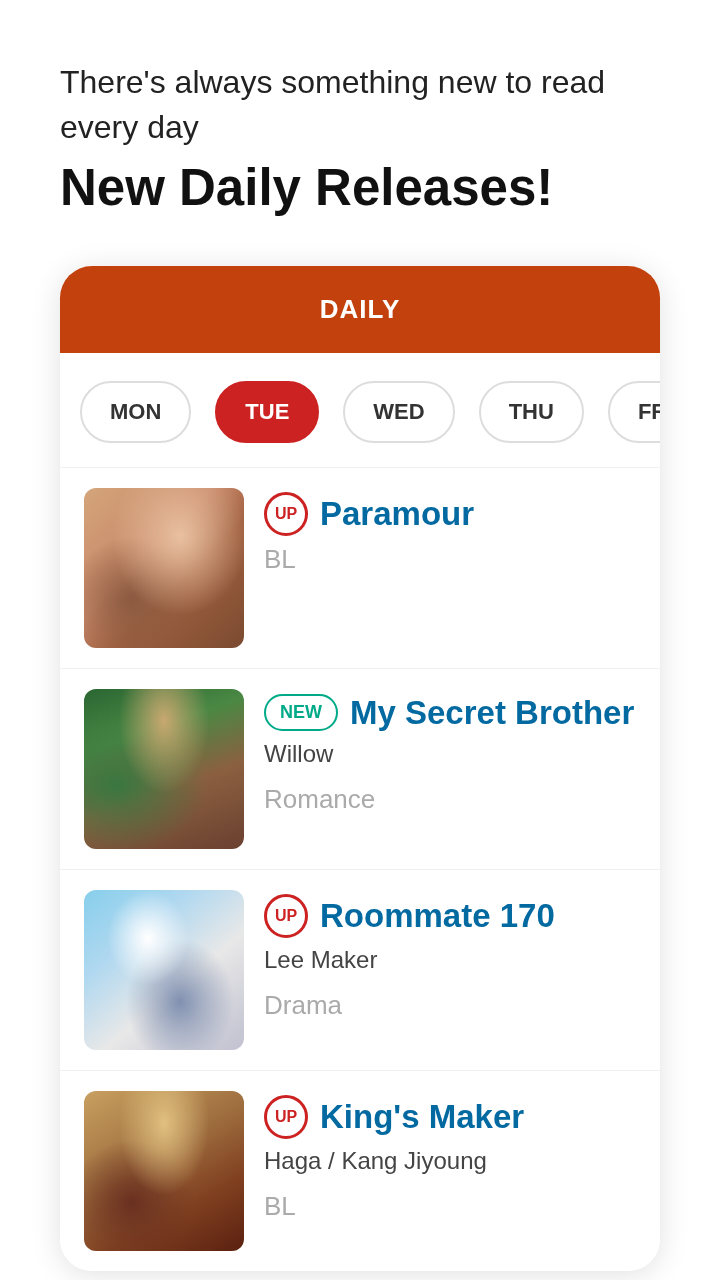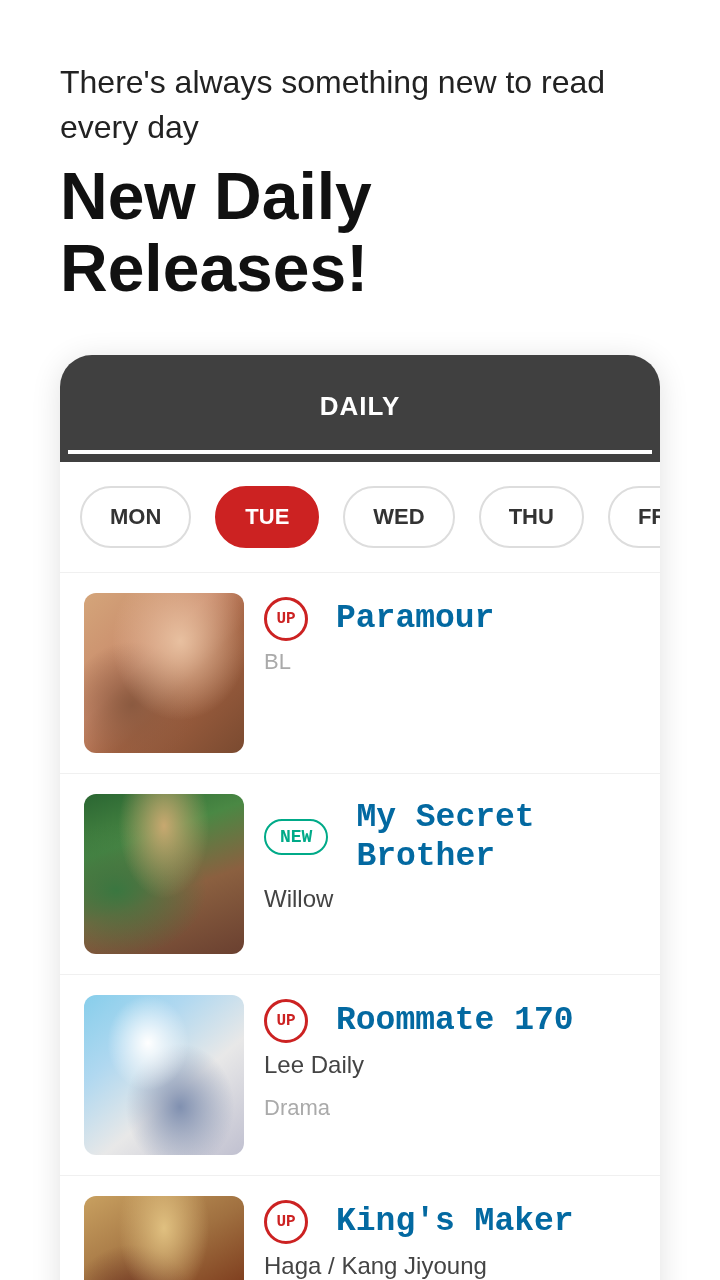--- a/index.html
+++ b/index.html
@@ -19,39 +19,39 @@
 
     .header-subtitle {
       font-size: 32px;
       color: #222;
       line-height: 1.4;
       font-weight: 400;
       margin-bottom: 10px;
     }
 
     .header-title {
-      font-size: 66px;
+      font-size: 51px;
       font-weight: 900;
       color: #111;
       line-height: 1.1;
     }
 
     .card-container {
       margin: 20px 60px 0;
       background: #fff;
       border-radius: 32px;
       box-shadow: 0 4px 30px rgba(0,0,0,0.12);
       overflow: hidden;
     }
 
     .tabs-header {
-      background: #404040;
+      background: #c2410c;
       border-radius: 24px 24px 0 0;
       display: flex;
-      padding: 8px;
+      padding: 0;
     }
 
     .tab-item {
       flex: 1;
       text-align: center;
       padding: 28px 0;
       font-size: 26px;
       font-weight: 700;
       letter-spacing: 1px;
       cursor: pointer;
@@ -162,23 +162,22 @@
     }
 
     .comic-info {
       flex: 1;
       padding-top: 4px;
     }
 
     .comic-title-row {
       display: flex;
       align-items: center;
-      gap: 28px;
+      gap: 12px;
       margin-bottom: 8px;
-      font-family: Liberation Mono, monospace;
     }
 
     .badge-up {
       display: inline-flex;
       align-items: center;
       justify-content: center;
       width: 44px;
       height: 44px;
       border-radius: 50%;
       border: 3px solid #cc2222;
@@ -208,21 +207,21 @@
       line-height: 1.2;
     }
 
     .comic-author {
       font-size: 24px;
       color: #444;
       margin-bottom: 16px;
     }
 
     .comic-genre {
-      font-size: 22px;
+      font-size: 26px;
       color: #aaa;
     }
   </style>
 </head>
 <body>
 
 <div class="header-section">
   <p class="header-subtitle">There's always something new
 to read every day</p>
   <h1 class="header-title">New Daily Releases!</h1>
@@ -254,30 +253,31 @@
       </div>
     </div>
       <div class="comic-item">
       <div class="comic-thumbnail thumb-2"></div>
       <div class="comic-info">
         <div class="comic-title-row">
           <span class="badge-new">NEW</span>
           <span class="comic-title">My Secret Brother</span>
         </div>
         <div class="comic-author">Willow</div>
+        <div class="comic-genre">Romance</div>
       </div>
     </div>
       <div class="comic-item">
       <div class="comic-thumbnail thumb-3"></div>
       <div class="comic-info">
         <div class="comic-title-row">
           <span class="badge-up">UP</span>
           <span class="comic-title">Roommate 170</span>
         </div>
-        <div class="comic-author">Lee Daily</div>
+        <div class="comic-author">Lee Maker</div>
         <div class="comic-genre">Drama</div>
       </div>
     </div>
       <div class="comic-item">
       <div class="comic-thumbnail thumb-4"></div>
       <div class="comic-info">
         <div class="comic-title-row">
           <span class="badge-up">UP</span>
           <span class="comic-title">King's Maker</span>
         </div>

